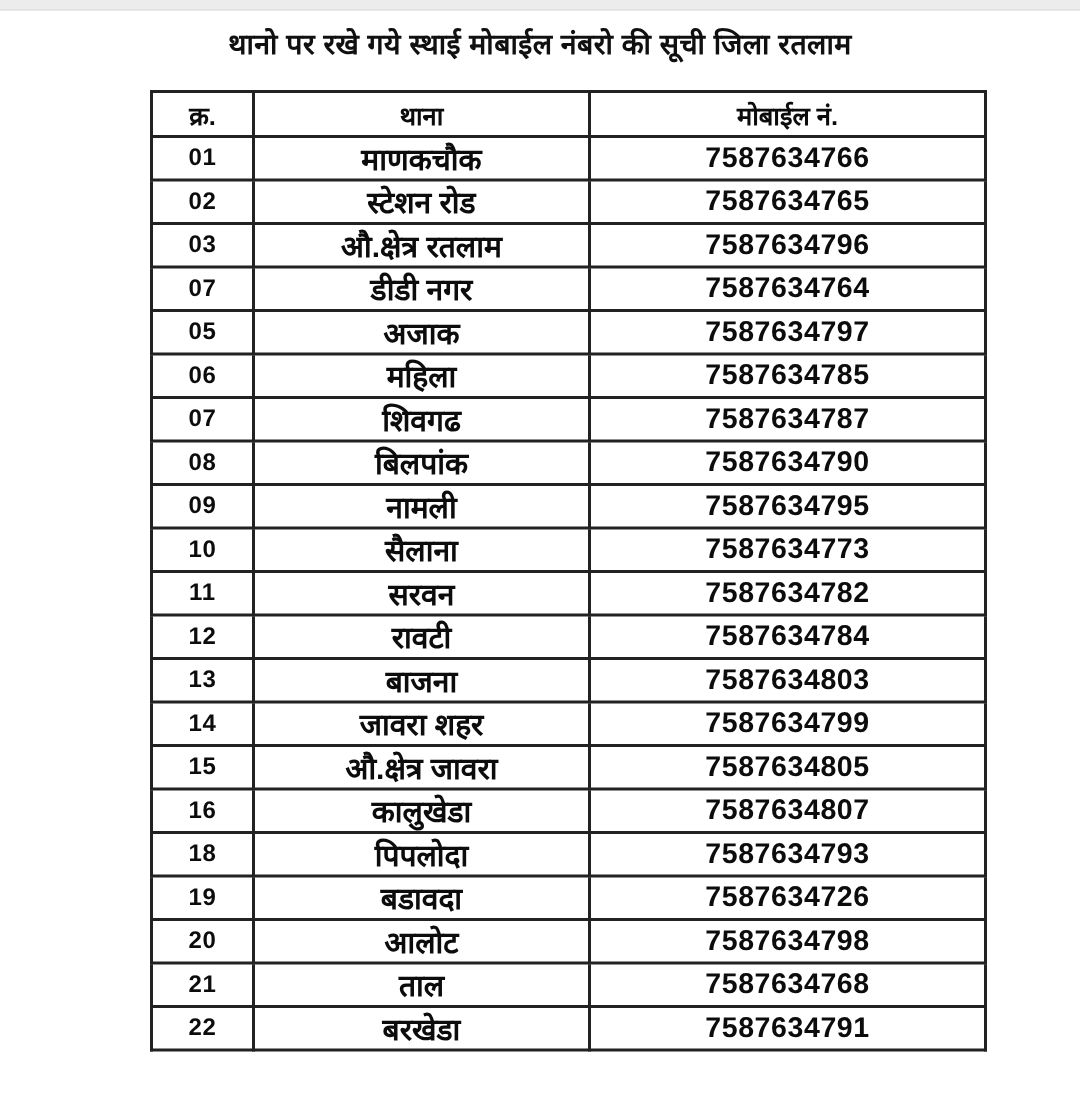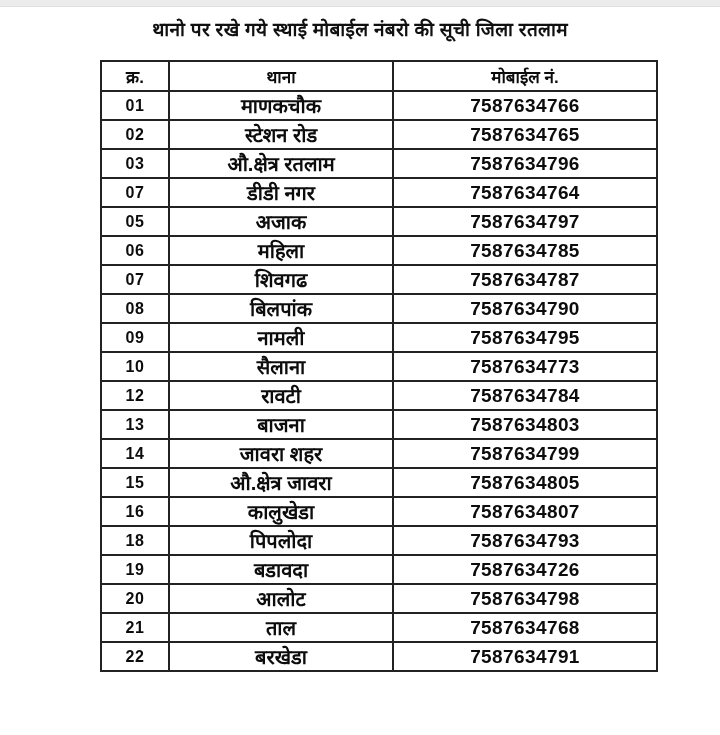--- a/index.html
+++ b/index.html
@@ -149,20 +149,25 @@
             <td class="serial-cell">09</td>
             <td class="station-cell">नामली</td>
             <td class="mobile-cell">7587634795</td>
           </tr>
           <tr>
             <td class="serial-cell">10</td>
             <td class="station-cell">सैलाना</td>
             <td class="mobile-cell">7587634773</td>
           </tr>
           <tr>
+            <td class="serial-cell">11</td>
+            <td class="station-cell">सरवन</td>
+            <td class="mobile-cell">7587634782</td>
+          </tr>
+          <tr>
             <td class="serial-cell">12</td>
             <td class="station-cell">रावटी</td>
             <td class="mobile-cell">7587634784</td>
           </tr>
           <tr>
             <td class="serial-cell">13</td>
             <td class="station-cell">बाजना</td>
             <td class="mobile-cell">7587634803</td>
           </tr>
           <tr>

